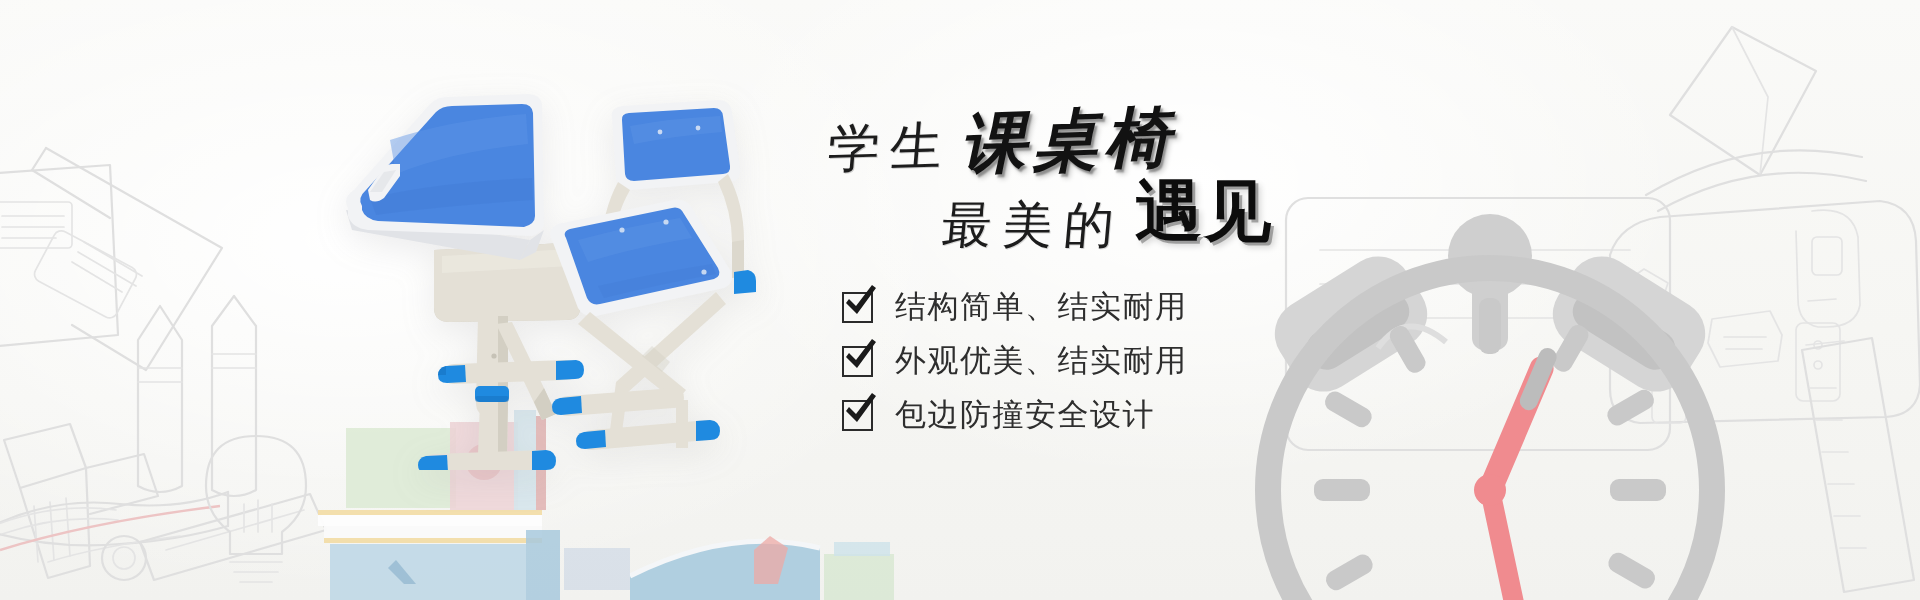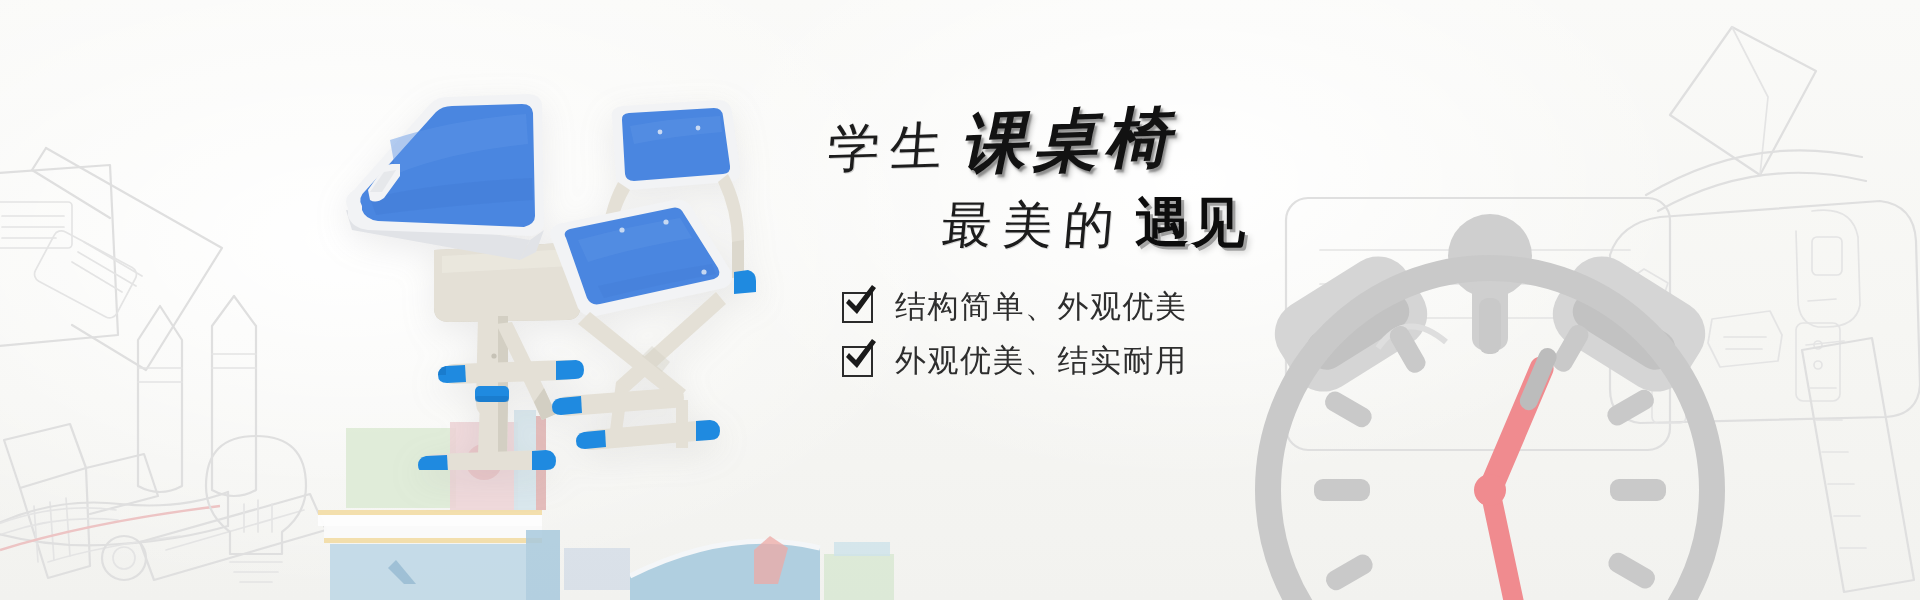--- a/index.html
+++ b/index.html
@@ -105,22 +105,22 @@
   .hl2-light{
     font-family:"Liberation Serif","DejaVu Serif",serif;
     font-size:50px;
     color:#1c1c1c;
     letter-spacing:11px;
     font-weight:400;
     transform:skewX(-5deg);
     text-shadow:1px 1px 0 rgba(0,0,0,.15);
   }
   .hl2-bold{
-    font-family:Liberation Serif, serif;
-    font-size:54px;
+    font-family:Liberation Mono, monospace;
+    font-size:67px;
     font-weight:700;
     color:#0d0d0d;
     letter-spacing:2px;
     margin-left:10px;
     text-shadow:3px 3px 0 rgba(0,0,0,.30), 5px 5px 6px rgba(0,0,0,.16);
   }
 
   
   .features{
     margin-top:30px;
@@ -407,29 +407,37 @@
     </div>
 
     <div class="features">
 
       <div class="feature-row">
         <span class="check-box">
           <svg viewBox="0 0 38 38">
               <path class="check-mark" d="M5 19 L8 15 L15 22 L31 1 L35 4 L16 30 Z"></path>
             </svg>
         </span>
-        <span class="feature-text">结构简单、外观优美</span>
+        <span class="feature-text">结构简单、结实耐用</span>
       </div>
 
       <div class="feature-row">
         <span class="check-box">
           <svg viewBox="0 0 38 38">
               <path class="check-mark" d="M5 19 L8 15 L15 22 L31 1 L35 4 L16 30 Z"></path>
             </svg>
         </span>
         <span class="feature-text">外观优美、结实耐用</span>
       </div>
 
+      <div class="feature-row">
+        <span class="check-box">
+          <svg viewBox="0 0 38 38">
+              <path class="check-mark" d="M5 19 L8 15 L15 22 L31 1 L35 4 L16 30 Z"></path>
+            </svg>
+        </span>
+        <span class="feature-text">包边防撞安全设计</span>
+      </div>
 
     </div>
   </div>
 
 </div>
 
 </body></html>

